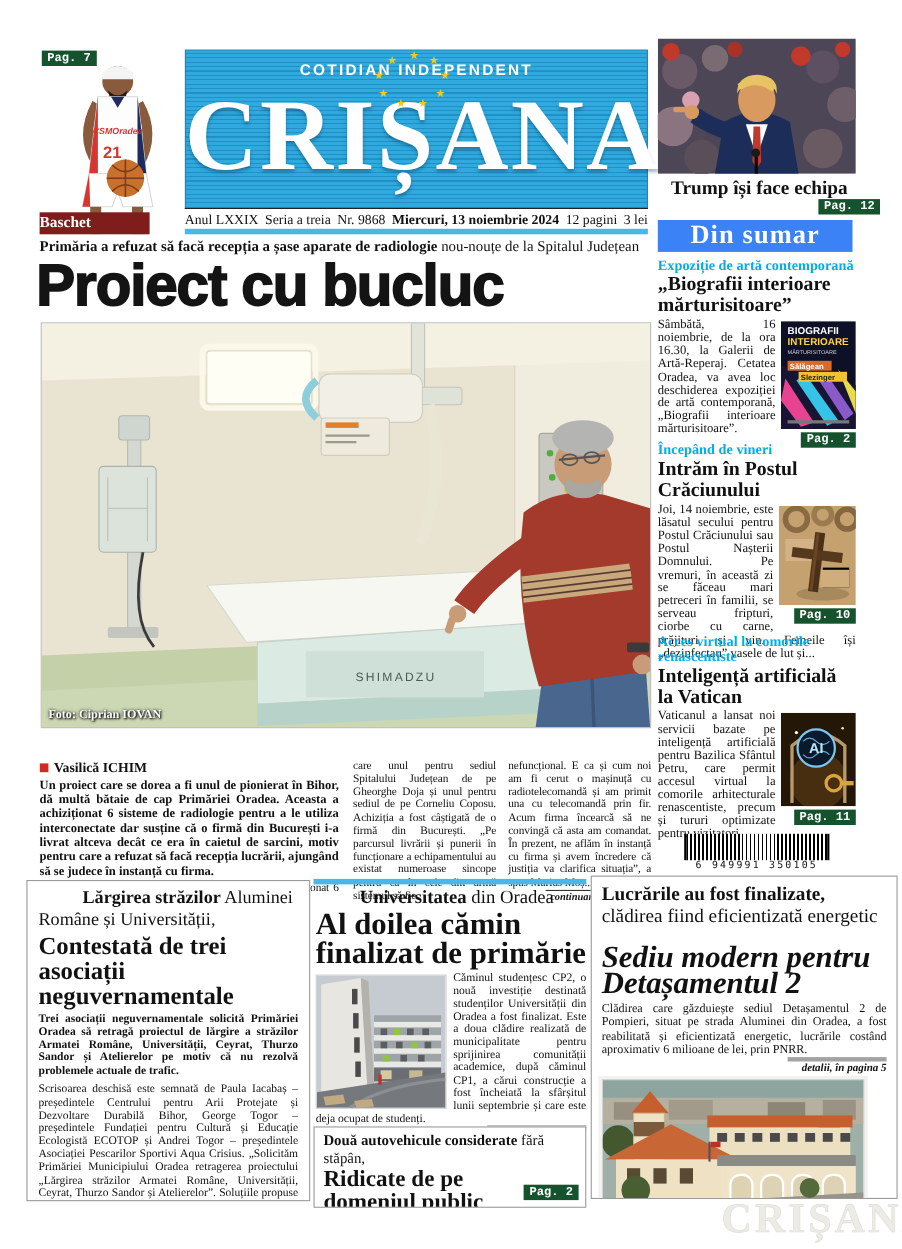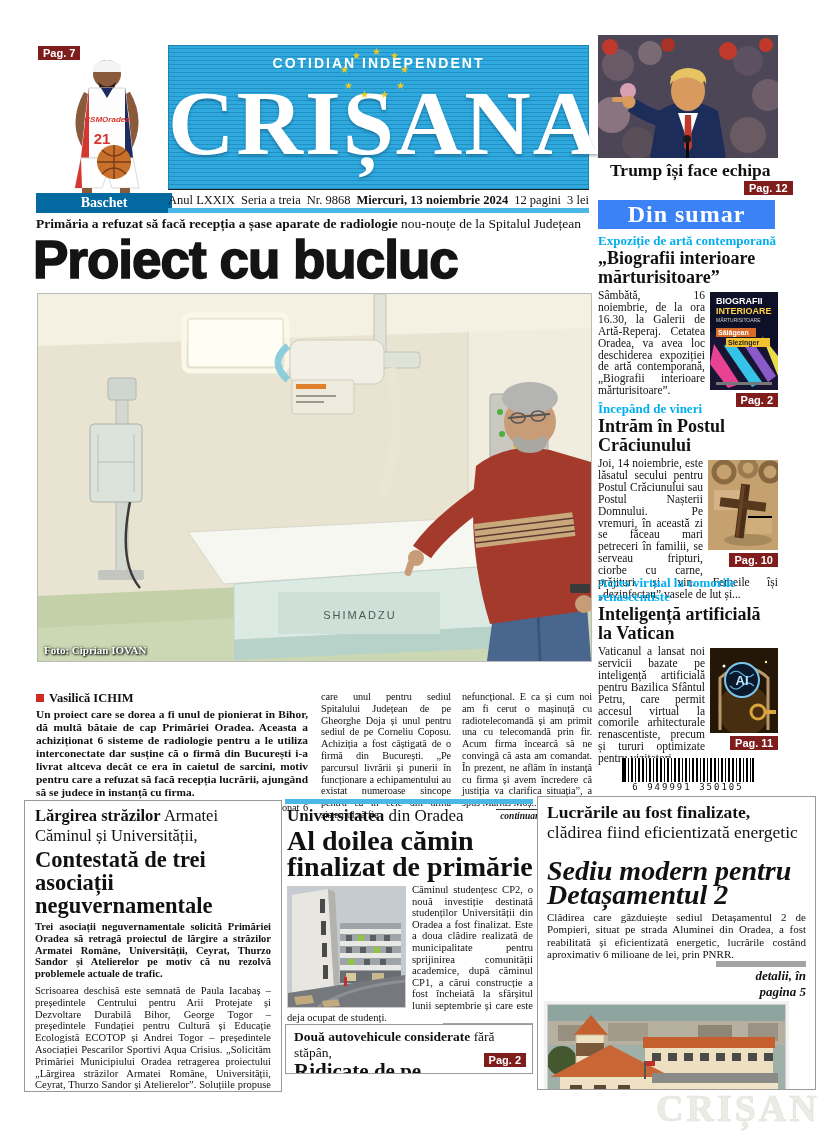--- a/index.html
+++ b/index.html
@@ -1,60 +1,60 @@
 <!DOCTYPE html>
 <html><head>
 <meta charset="utf-8">
 <style>
   html,body{margin:0;padding:0;background:#ffffff;}
   #page{position:relative;width:820px;height:1135px;background:#fff;overflow:hidden;
         font-family:"Liberation Serif",serif;color:#111;}
   .abs{position:absolute;}
   
-  .badge{display:inline-block;background:#7f1d1d;color:#fff;font-family:Liberation Sans, sans-serif;
+  .badge{display:inline-block;background:#14532d;color:#fff;font-family:Liberation Mono, monospace;
          font-weight:bold;font-size:11px;line-height:14px;padding:0 5px;}
   
   .masthead{left:168px;top:45px;width:421px;height:145px;
             background:repeating-linear-gradient(180deg,#2fa9de 0 3px,#2190c4 3px 4px);
             box-shadow:inset 0 0 0 1px #1d83b4;}
   .tagline{position:absolute;top:10px;left:0;width:100%;text-align:center;color:#fff;
            font-family:"Liberation Sans",sans-serif;font-weight:bold;font-size:14px;letter-spacing:2px;}
   .mast-title{position:absolute;top:18px;left:0;width:100%;text-align:center;color:#fff;
               font-family:"Liberation Serif",serif;font-weight:bold;font-size:92px;line-height:120px;
               letter-spacing:2px;text-shadow:0 2px 3px rgba(0,40,70,.35);}
   .star{position:absolute;color:#f4c91f;font-size:10px;line-height:10px;}
   .info-row{left:168px;top:189px;width:421px;height:17px;border-top:1.5px solid #222;
             display:flex;align-items:center;justify-content:space-between;font-size:12.5px;padding-top:2px;}
   .cyanbar{background:#49b8e6;height:5px;}
   
-  .baschet{left:36px;top:193px;width:136px;height:20px;background:#0369a1;color:#fff;
-           text-align:center;font-weight:bold;font-size:14px;line-height:20px;}
+  .baschet{left:36px;top:193px;width:100px;height:20px;background:#7f1d1d;color:#fff;
+           text-align:left;font-weight:bold;font-size:14px;line-height:20px;}
   
   .subtitle{left:36px;top:215px;width:556px;font-size:13.5px;line-height:18px;}
   .main-headline{left:33px;top:231px;width:560px;font-family:"Liberation Sans",sans-serif;
                  font-weight:bold;font-size:53px;line-height:58px;letter-spacing:-1px;color:#141414;
                  -webkit-text-stroke:1.6px #141414;}
   .photo-frame{border:1px solid #bbb;}
   .photo-credit{position:absolute;left:6px;bottom:5px;color:#fff;font-weight:bold;font-size:11px;
                 text-shadow:0 0 3px #000,1px 1px 2px #000;}
   .body-area{left:36px;top:671px;width:556px;height:130px;display:flex;gap:13px;overflow:hidden;margin-top:20px;}
   .byline{font-weight:bold;font-size:12.5px;margin-bottom:2px;}
   .redsq{display:inline-block;width:8px;height:8px;background:#d02a22;margin-right:5px;}
   .lead{font-weight:bold;font-size:11.4px;line-height:13px;text-align:justify;}
   .colrow{display:flex;gap:10px;margin-top:3px;}
   .ncol{font-size:10.3px;line-height:11.8px;text-align:justify;letter-spacing:-.1px;}
   .contin{font-style:italic;font-weight:bold;font-size:9.5px;border-top:1px solid #333;
           width:96px;margin-left:auto;text-align:right;padding-top:1px;}
   
   .boxed{border:1px solid #9a9a9a;background:#fff;overflow:hidden;}
   .kicker{font-size:17px;line-height:20px;}
-  .kicker b{font-weight:bold;}
+  .kicker b{font-weight:bold;margin-left:40px;}
   .art-headline{font-family:"Liberation Serif",serif;font-weight:bold;}
   .smallbody{font-size:10.5px;line-height:11.8px;text-align:justify;}
-  .detalii{font-style:italic;font-weight:bold;font-size:13px;border-top:6px solid #a3a3a3;
+  .detalii{font-style:italic;font-weight:bold;font-size:10px;border-top:4px solid #a3a3a3;
            width:90px;margin-left:auto;text-align:right;padding-top:1px;}
   
   .sb-kicker{color:#00aeef;font-weight:bold;font-size:13px;line-height:14px;}
   .sb-head{font-weight:bold;font-size:18px;line-height:19px;margin:1px 0 3px 0;}
   .sb-body{font-size:11.5px;line-height:11.9px;text-align:justify;}
   .sb-img{float:right;margin:2px 0 2px 5px;position:relative;}
   .sb-img .badge{display:block;margin-top:3px;margin-left:auto;width:max-content;}
   .dinsumar{left:598px;top:200px;width:177px;height:29px;background:#3b82f6;color:#fff;
             text-align:center;font-weight:bold;font-size:24px;line-height:29px;letter-spacing:1px;}
   .trump-head{left:598px;top:160px;width:182px;font-weight:bold;font-size:17.5px;line-height:21px;margin-left:12px;}
@@ -198,21 +198,21 @@
       <div style="width:130px;">
         <div class="ncol">nefuncțional. E ca și cum noi am fi cerut o mașinuță cu radiotelecomandă și am primit una cu telecomandă prin fir. Acum firma încearcă să ne convingă că asta am comandat. În prezent, ne aflăm în instanță cu firma și avem încredere că justiția va clarifica situația”, a spus Marius Moș...</div>
         <div class="contin">continuare, în pagina 3</div>
       </div>
     </div>
   </div>
 
   <div class="abs cyanbar" style="left:285px;top:799px;width:248px;"></div>
 
   <div class="abs boxed" style="left:24px;top:800px;width:258px;height:292px;padding:5px 10px;box-sizing:border-box;">
-    <div class="kicker" style="font-size:16.5px;"><b>Lărgirea străzilor</b><span> Armatei Căminul și Universității,</span></div>
+    <div class="kicker" style="font-size:16.5px;"><b>Lărgirea străzilor</b><span> Aluminei Române și Universității,</span></div>
     <div class="art-headline" style="font-size:22.5px;line-height:23px;margin:2px 0 4px 0;">Contestată de trei asociații neguvernamentale</div>
     <div class="smallbody" style="font-weight:bold;margin-bottom:5px;">Trei asociații neguvernamentale solicită Primăriei Oradea să retragă proiectul de lărgire a străzilor Armatei Române, Universității, Ceyrat, Thurzo Sandor și Atelierelor pe motiv că nu rezolvă problemele actuale de trafic.</div>
     <div class="smallbody">Scrisoarea deschisă este semnată de Paula Iacabaș – președintele Centrului pentru Arii Protejate și Dezvoltare Durabilă Bihor, George Togor – președintele Fundației pentru Cultură și Educație Ecologistă ECOTOP și Andrei Togor – președintele Asociației Pescarilor Sportivi Aqua Crisius. „Solicităm Primăriei Municipiului Oradea retragerea proiectului „Lărgirea străzilor Armatei Române, Universității, Ceyrat, Thurzo Sandor și Atelierelor”. Soluțiile propuse prin acest proiect nu rezolvă problemele actuale de trafic, caracterizate prin blocaje și aglomerări temporare în anumite puncte și intervale orare.</div>
 
   </div>
 
   <div class="abs" style="left:287px;top:806px;width:246px;height:212px;">
     <div class="kicker"><b>Universitatea</b><span> din Oradea</span></div>
     <div class="art-headline" style="font-size:28px;line-height:26px;margin:2px 0 4px 0;">Al doilea cămin finalizat de primărie</div>
     <div>
@@ -250,21 +250,21 @@
           <polygon points="34,114 50,112 52,119 36,120" fill="#c2aa80"></polygon>
           <rect x="56" y="90" width="3" height="9" fill="#c03028"></rect>
         </svg>
       </div>
       <div class="smallbody" style="font-size:10.6px;line-height:11.6px;">Căminul studențesc CP2, o nouă investiție destinată studenților Universității din Oradea a fost finalizat. Este a doua clădire realizată de municipalitate pentru sprijinirea comunității academice, după căminul CP1, a cărui construcție a fost încheiată la sfârșitul lunii septembrie și care este deja ocupat de studenți.</div>
     </div>
     <div style="clear:both;"></div>
     <div class="detalii">detalii, în pagina 3</div>
   </div>
 
-  <div class="abs boxed" style="left:285px;top:1024px;width:248px;height:50px;padding:4px 8px;box-sizing:border-box;">
+  <div class="abs boxed" style="left:285px;top:1024px;width:248px;height:74px;padding:4px 8px;box-sizing:border-box;">
     <div style="font-size:13.5px;line-height:16px;"><b>Două autovehicule considerate</b><span> fără stăpân,</span></div>
     <div class="art-headline" style="font-size:21px;line-height:21px;width:200px;">Ridicate de pe domeniul public</div>
     <span class="badge" style="position:absolute;right:6px;bottom:6px;">Pag. 2</span>
   </div>
 
   <div class="abs boxed" style="left:537px;top:796px;width:279px;height:294px;padding:5px 9px;box-sizing:border-box;">
     <div style="font-size:17.5px;line-height:20px;"><b>Lucrările au fost finalizate,</b><br><span>clădirea fiind eficientizată energetic</span></div>
     <div class="art-headline" style="font-size:28px;line-height:24px;margin:17px 0 4px 0;font-style:italic;">Sediu modern pentru Detașamentul 2</div>
     <div class="smallbody" style="font-size:11px;line-height:12.4px;">Clădirea care găzduiește sediul Detașamentul 2 de Pompieri, situat pe strada Aluminei din Oradea, a fost reabilitată și eficientizată energetic, lucrările costând aproximativ 6 milioane de lei, prin PNRR.</div>
     <div class="detalii">detalii, în pagina 5</div>

